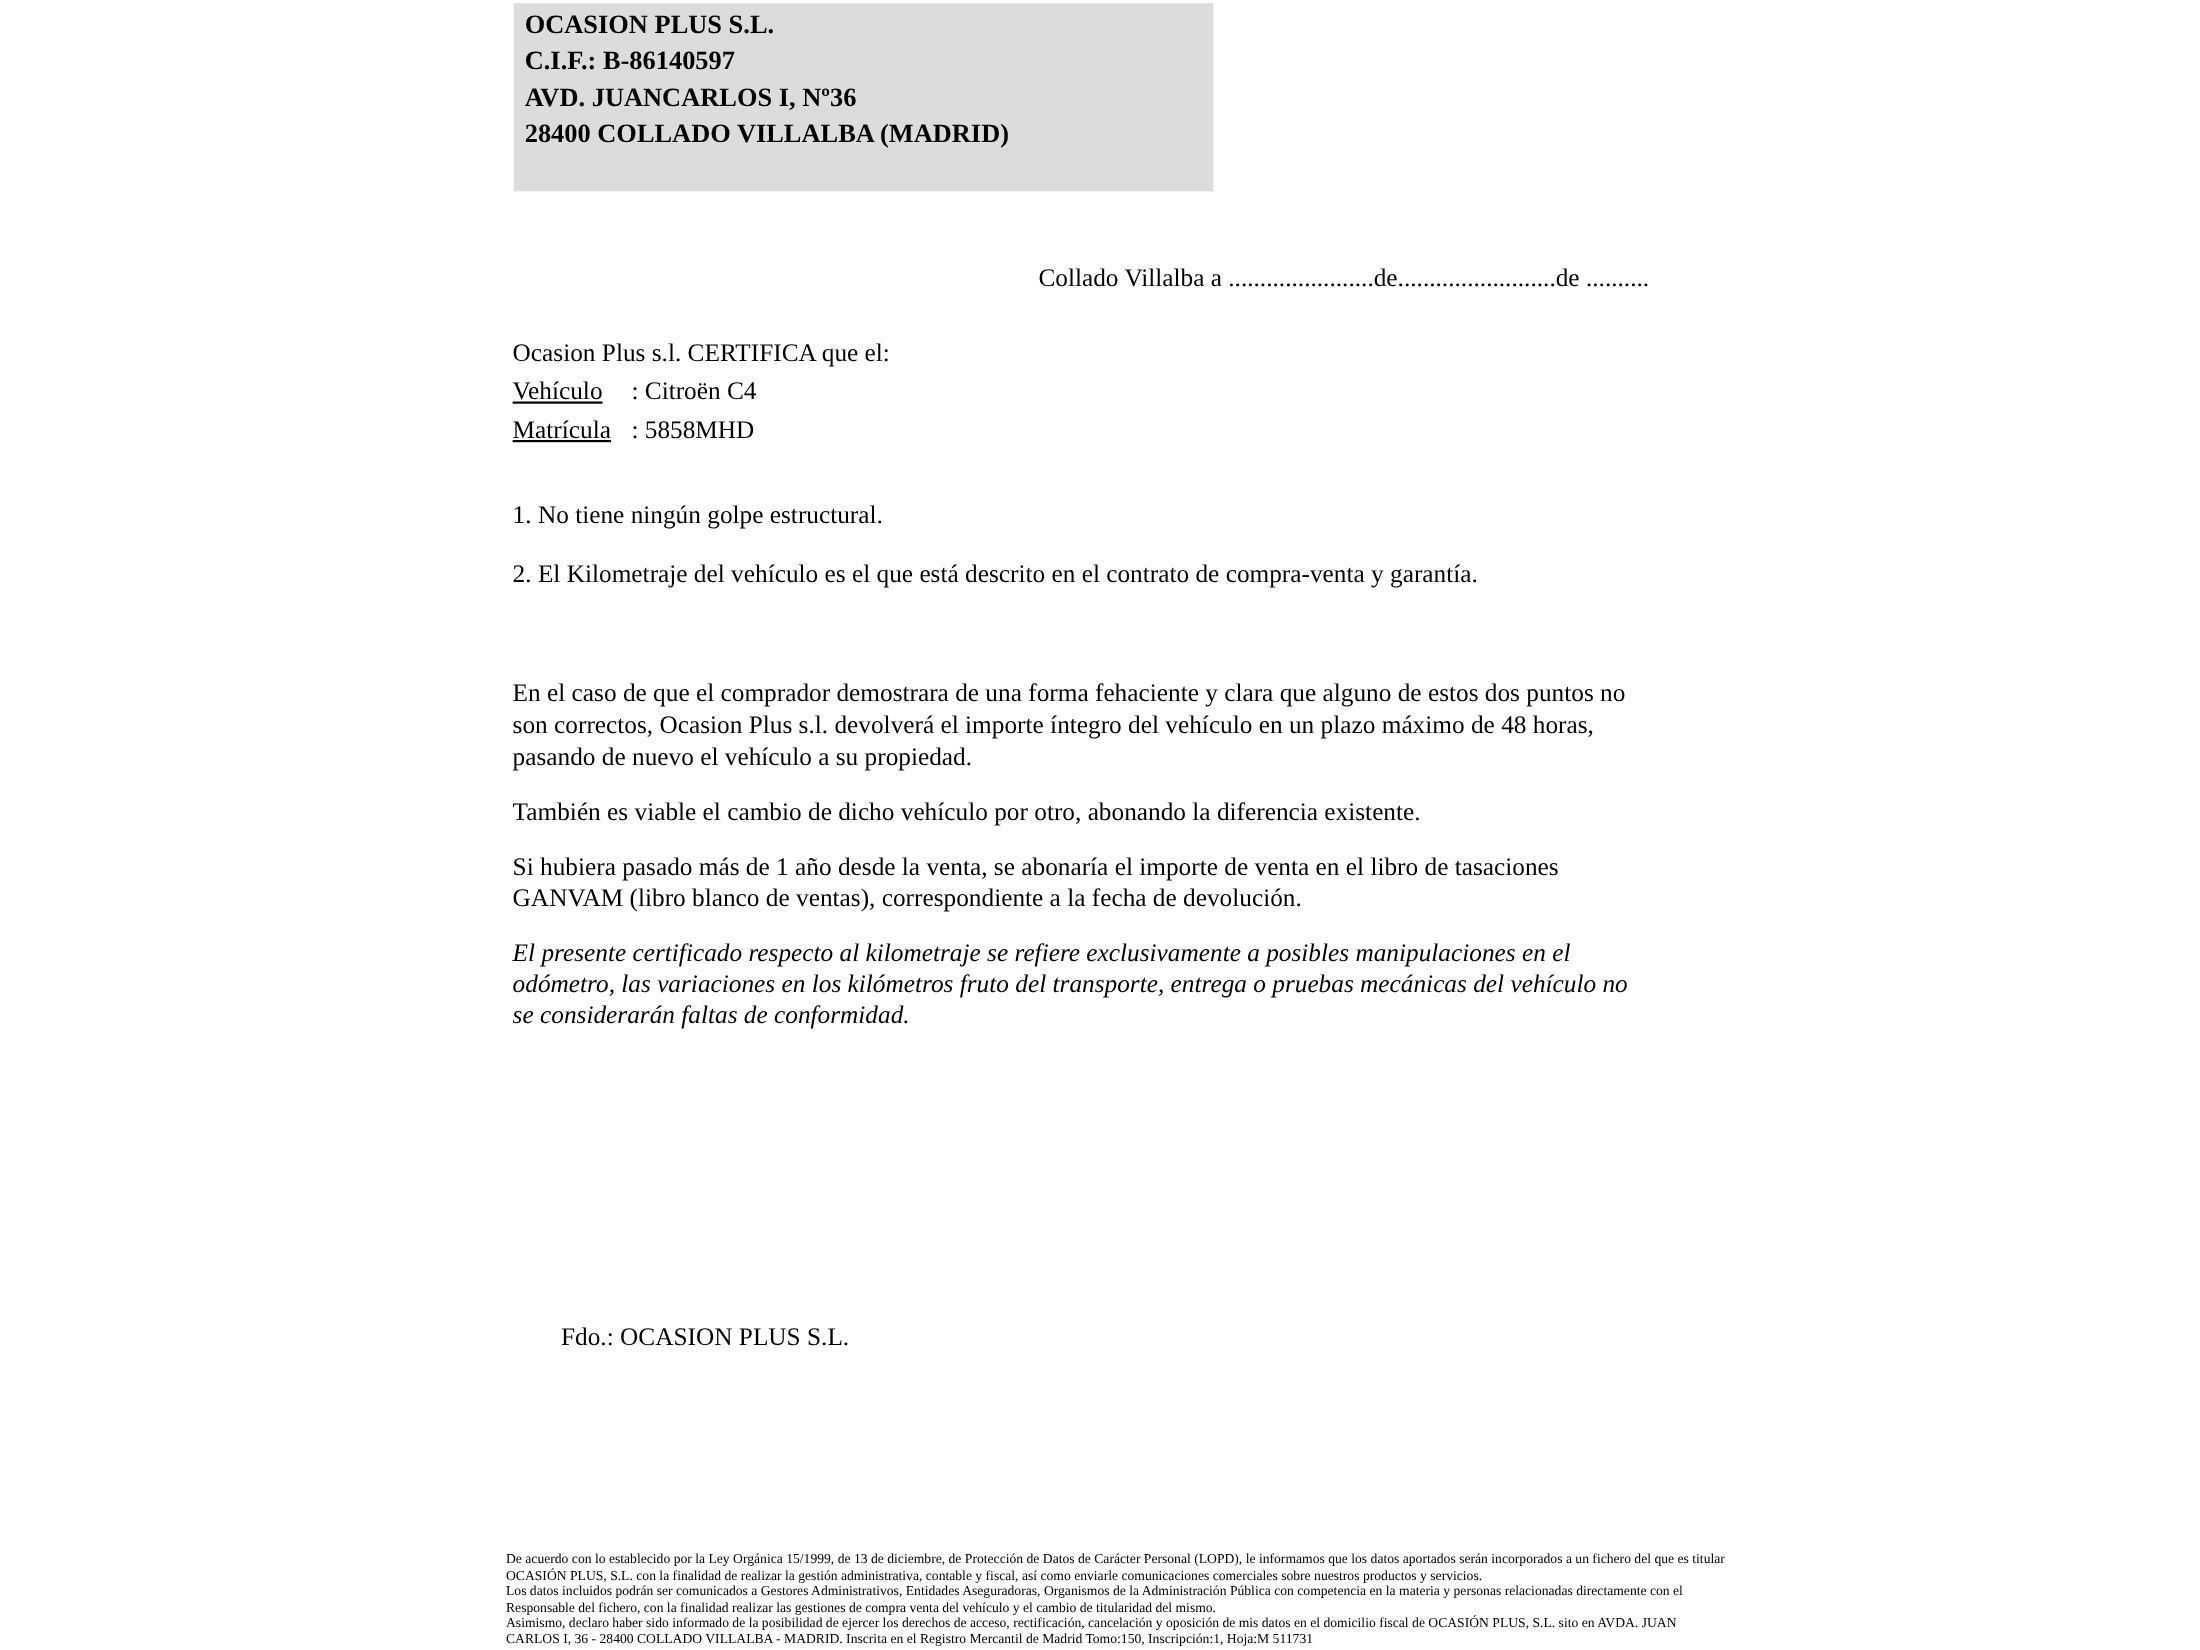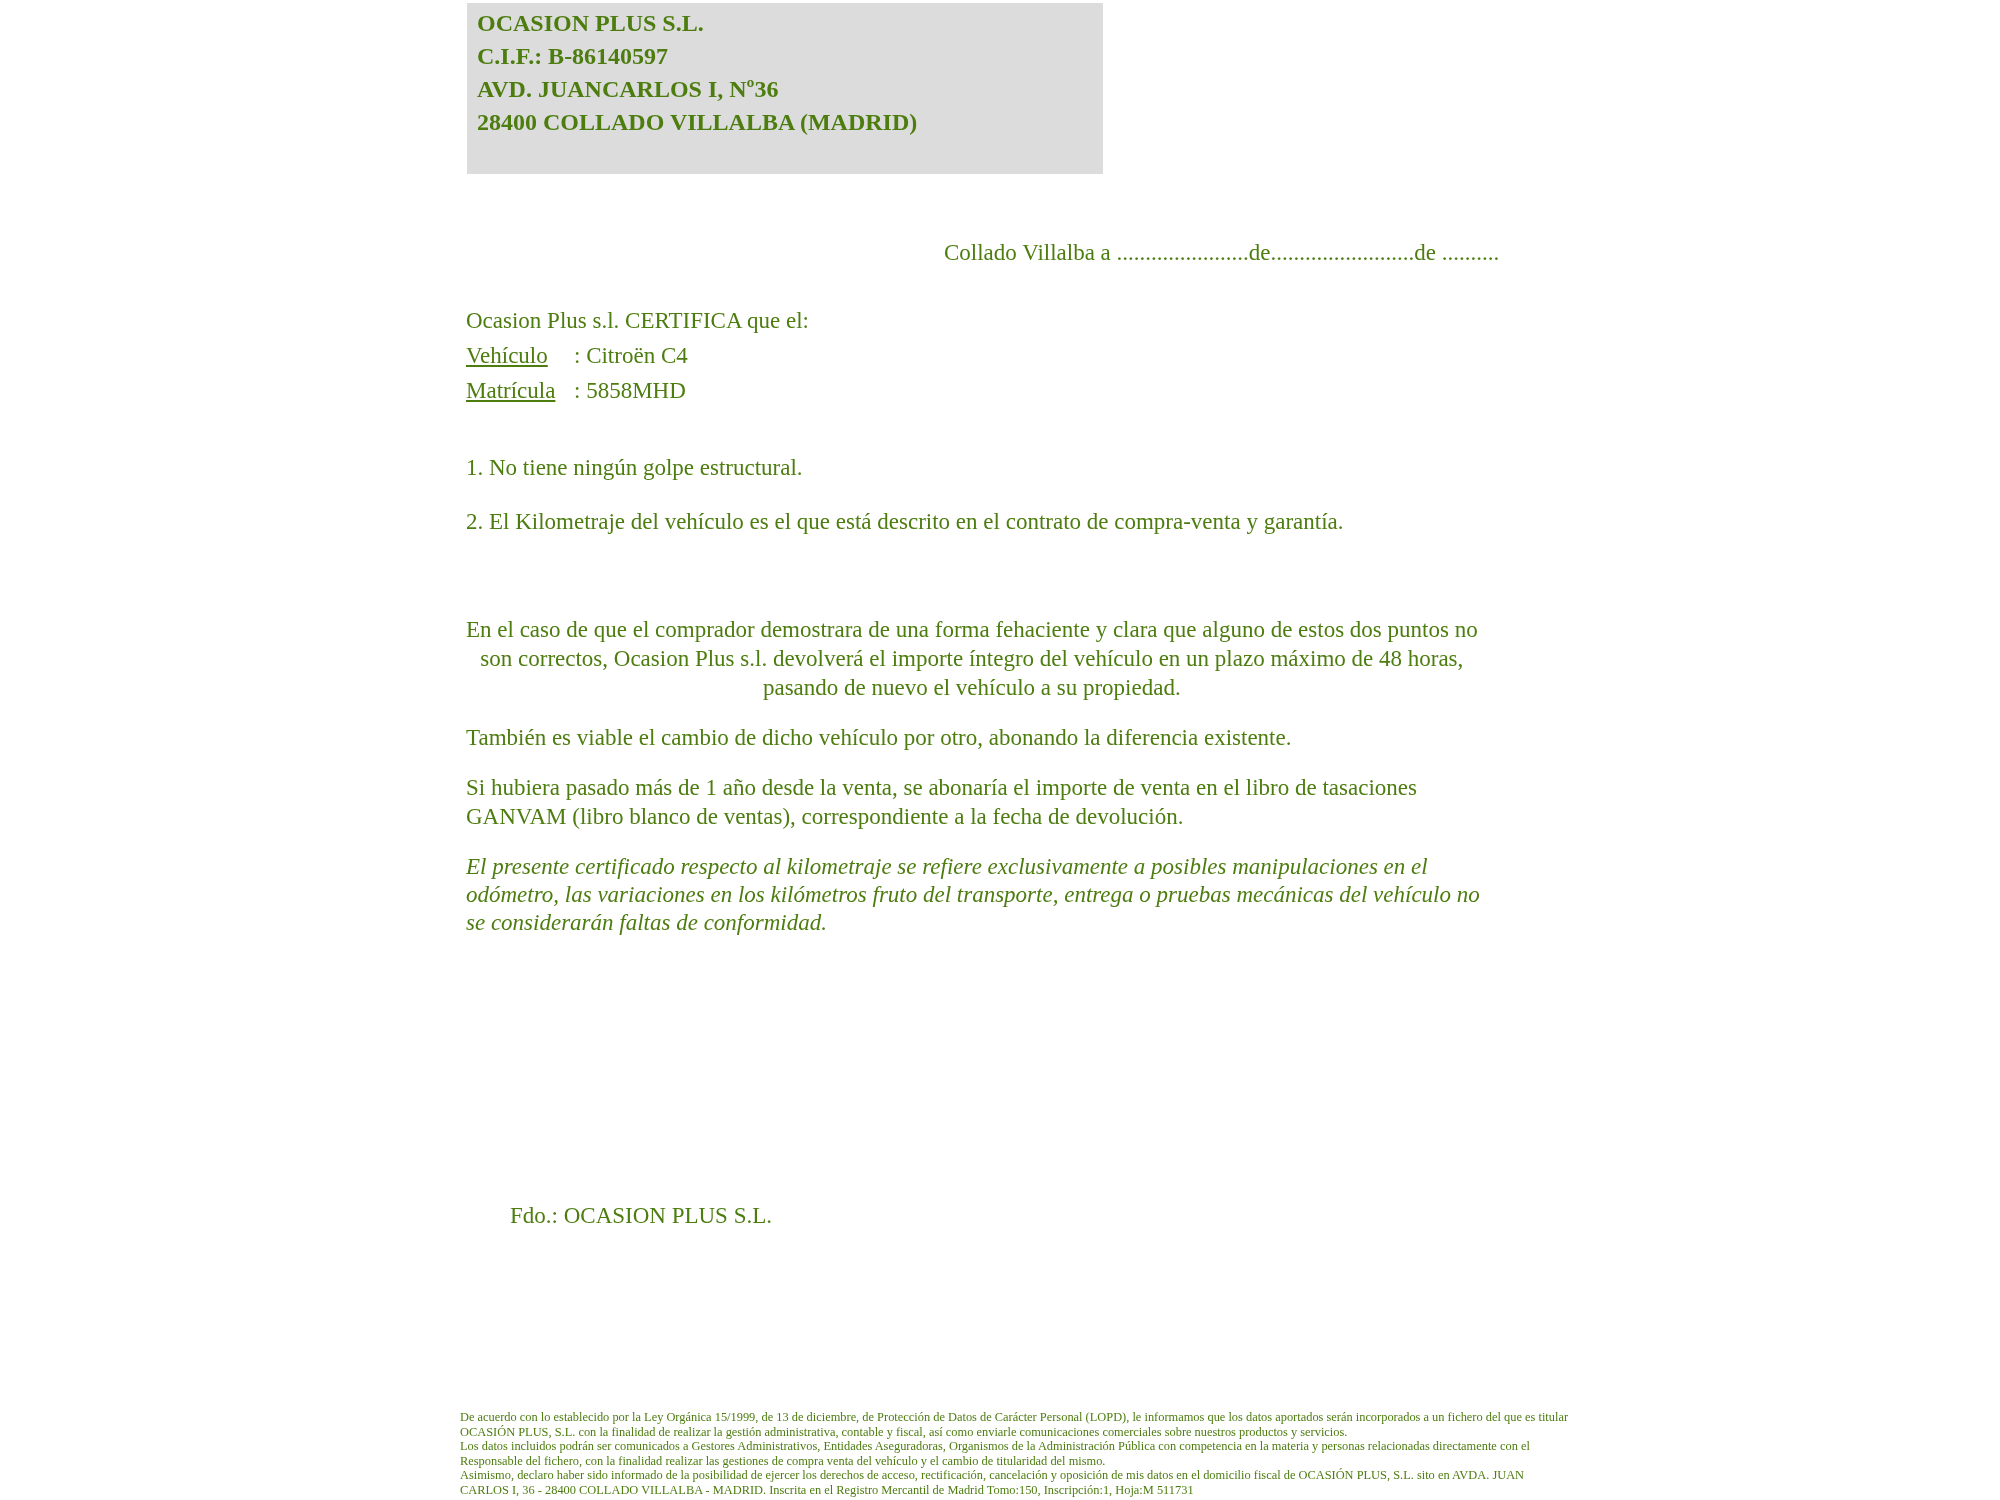--- a/index.html
+++ b/index.html
@@ -5,21 +5,21 @@
   html, body {
     margin: 0;
     padding: 0;
     background: #ffffff;
   }
   .page {
     position: relative;
     width: 1712px;
     height: 1500px;
     background: #ffffff;
-    color: #4d7c0f;
+    color: #000000;
     font-family: "Liberation Serif", "DejaVu Serif", serif;
     overflow: hidden;
   }
   .header-box {
     position: absolute;
     left: 467px;
     top: 3px;
     width: 636px;
     height: 171px;
     background: #dcdcdc;
@@ -60,21 +60,21 @@
   }
   .item-1 { top: 455px; }
   .item-2 { top: 509px; }
   .para {
     position: absolute;
     left: 466px;
     font-size: 23px;
     line-height: 29px;
     white-space: nowrap;
   }
-  .para-1 { top: 615px; text-align: center; }
+  .para-1 { top: 615px; }
   .para-2 { top: 723px; }
   .para-3 { top: 773px; }
   .para-4 { top: 853px; line-height: 28px; font-style: italic; }
   .signature {
     position: absolute;
     left: 466px;
     top: 1203px;
     font-size: 23px;
     white-space: nowrap;
     margin-left: 44px;

